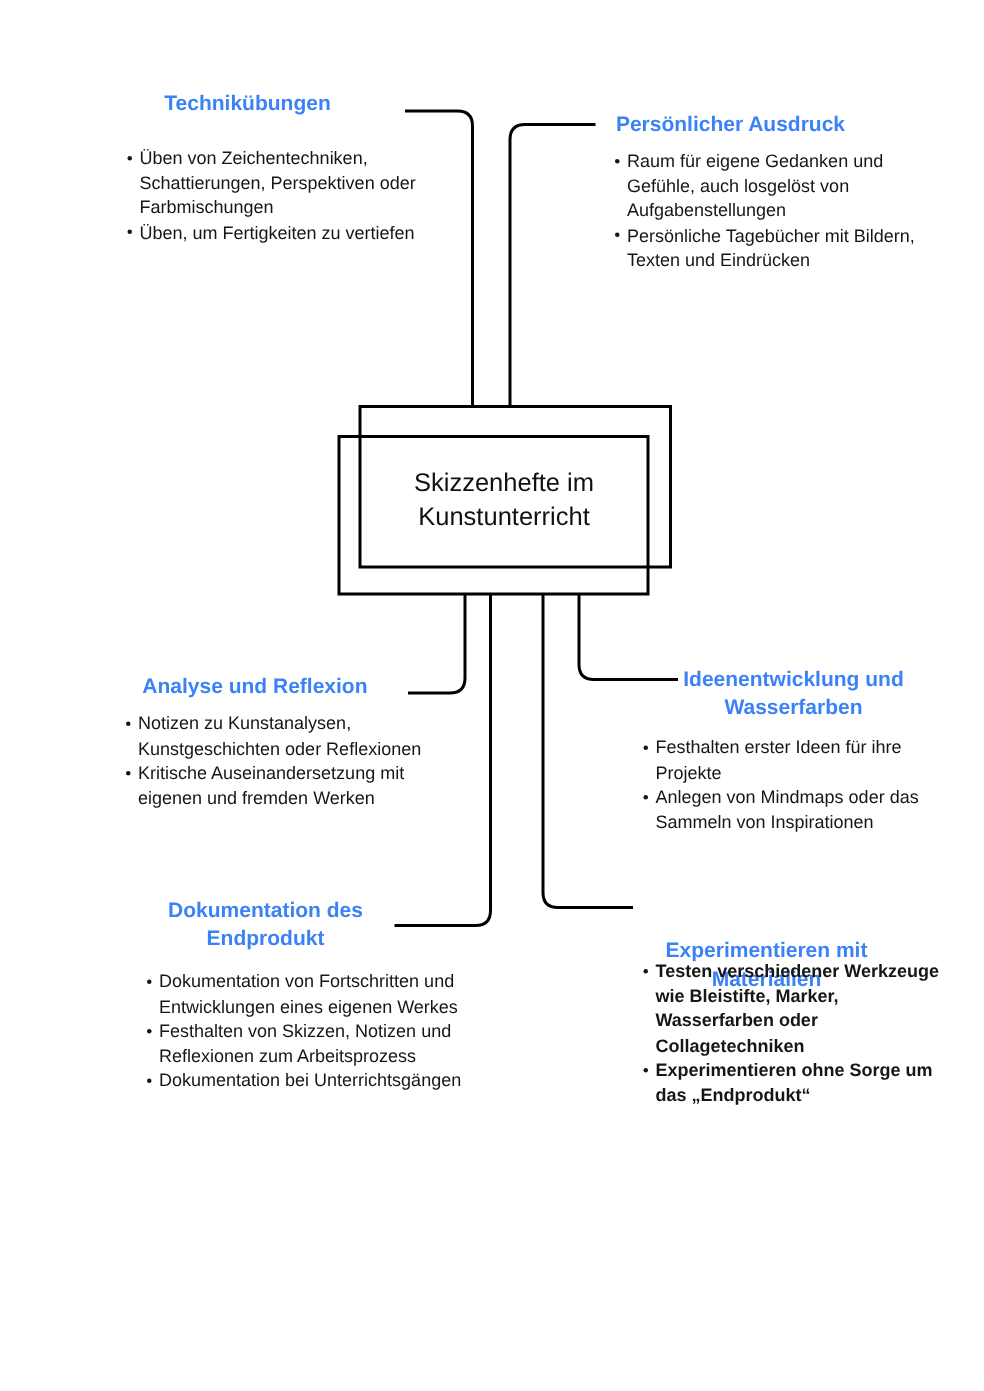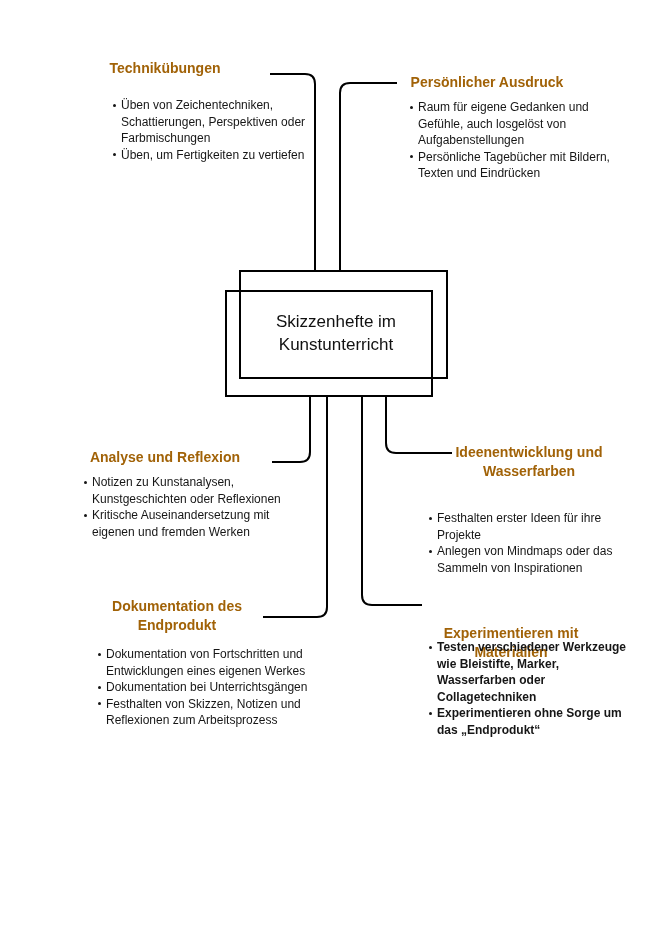--- a/index.html
+++ b/index.html
@@ -4,43 +4,43 @@
 <style>
   html,body { margin:0; padding:0; }
   body { background:#e8e8e8; font-family:"Liberation Sans","DejaVu Sans",sans-serif; }
   .page {
     position:relative; width:656px; height:927px; background:#ffffff;
     margin:0 auto; overflow:hidden; color:#111;
   }
   .svg-layer { position:absolute; left:0; top:0; width:656px; height:927px; }
   .heading {
     position:absolute; font-size:14px; font-weight:bold; line-height:19px;
-    text-align:center; color:#a16207; letter-spacing:0;
+    text-align:center; color:#3b82f6; letter-spacing:0;
   }
   .bullets { position:absolute; font-size:12px; line-height:16.5px; color:#161616; }
   .item { position:relative; padding-left:8px; }
   .item::before {
     content:""; position:absolute; left:0; top:6.8px; width:3px; height:3px;
     border-radius:50%; background:#161616;
   }
   .center-title {
     position:absolute; left:236px; top:310px; width:200px;
     font-size:17px; font-weight:normal; line-height:23px; text-align:center; color:#111;
   }
   
   .h-tl { left:85px;  top:59px;  width:160px; }
   .h-tr { left:397px; top:73px;  width:180px; }
-  .h-ml { left:85px;  top:448px; width:160px; }
+  .h-ml { left:85px;  top:448px; width:160px;text-align:right; }
   .h-mr { left:429px; top:443px; width:200px; }
   .h-bl { left:77px;  top:597px; width:200px; }
   .h-br { left:411px; top:624px; width:200px; }
-  .b-tl { left:85px;  top:97px;  width:216px;margin-left:28px; }
+  .b-tl { left:85px;  top:97px;  width:216px; }
   .b-tr { left:410px; top:99px;  width:216px; }
   .b-ml { left:84px;  top:474px; width:216px; }
-  .b-mr { left:429px; top:490px; width:210px;margin-top:20px; }
+  .b-mr { left:429px; top:490px; width:210px; }
   .b-bl { left:98px;  top:646px; width:228px; }
   .b-br { left:429px; top:639px; width:208px;font-weight:bold; }
 </style>
 </head>
 <body>
 
 <div class="page">
 
   <svg class="svg-layer" viewBox="0 0 656 927">
     <g fill="none" stroke="#000000" stroke-width="2">
@@ -77,22 +77,22 @@
 
   <div class="heading h-mr">Ideenentwicklung und Wasserfarben</div>
   <div class="bullets b-mr">
     <div class="item">Festhalten erster Ideen für ihre Projekte</div>
     <div class="item">Anlegen von Mindmaps oder das Sammeln von Inspirationen</div>
   </div>
 
   <div class="heading h-bl">Dokumentation des Endprodukt</div>
   <div class="bullets b-bl">
     <div class="item">Dokumentation von Fortschritten und Entwicklungen eines eigenen Werkes</div>
+    <div class="item">Festhalten von Skizzen, Notizen und Reflexionen zum Arbeitsprozess</div>
     <div class="item">Dokumentation bei Unterrichtsgängen</div>
-    <div class="item">Festhalten von Skizzen, Notizen und Reflexionen zum Arbeitsprozess</div>
   </div>
 
   <div class="heading h-br">Experimentieren mit Materialien</div>
   <div class="bullets b-br">
     <div class="item">Testen verschiedener Werkzeuge wie Bleistifte, Marker, Wasserfarben oder Collagetechniken</div>
     <div class="item">Experimentieren ohne Sorge um das „Endprodukt“</div>
   </div>
 
 </div>
 

